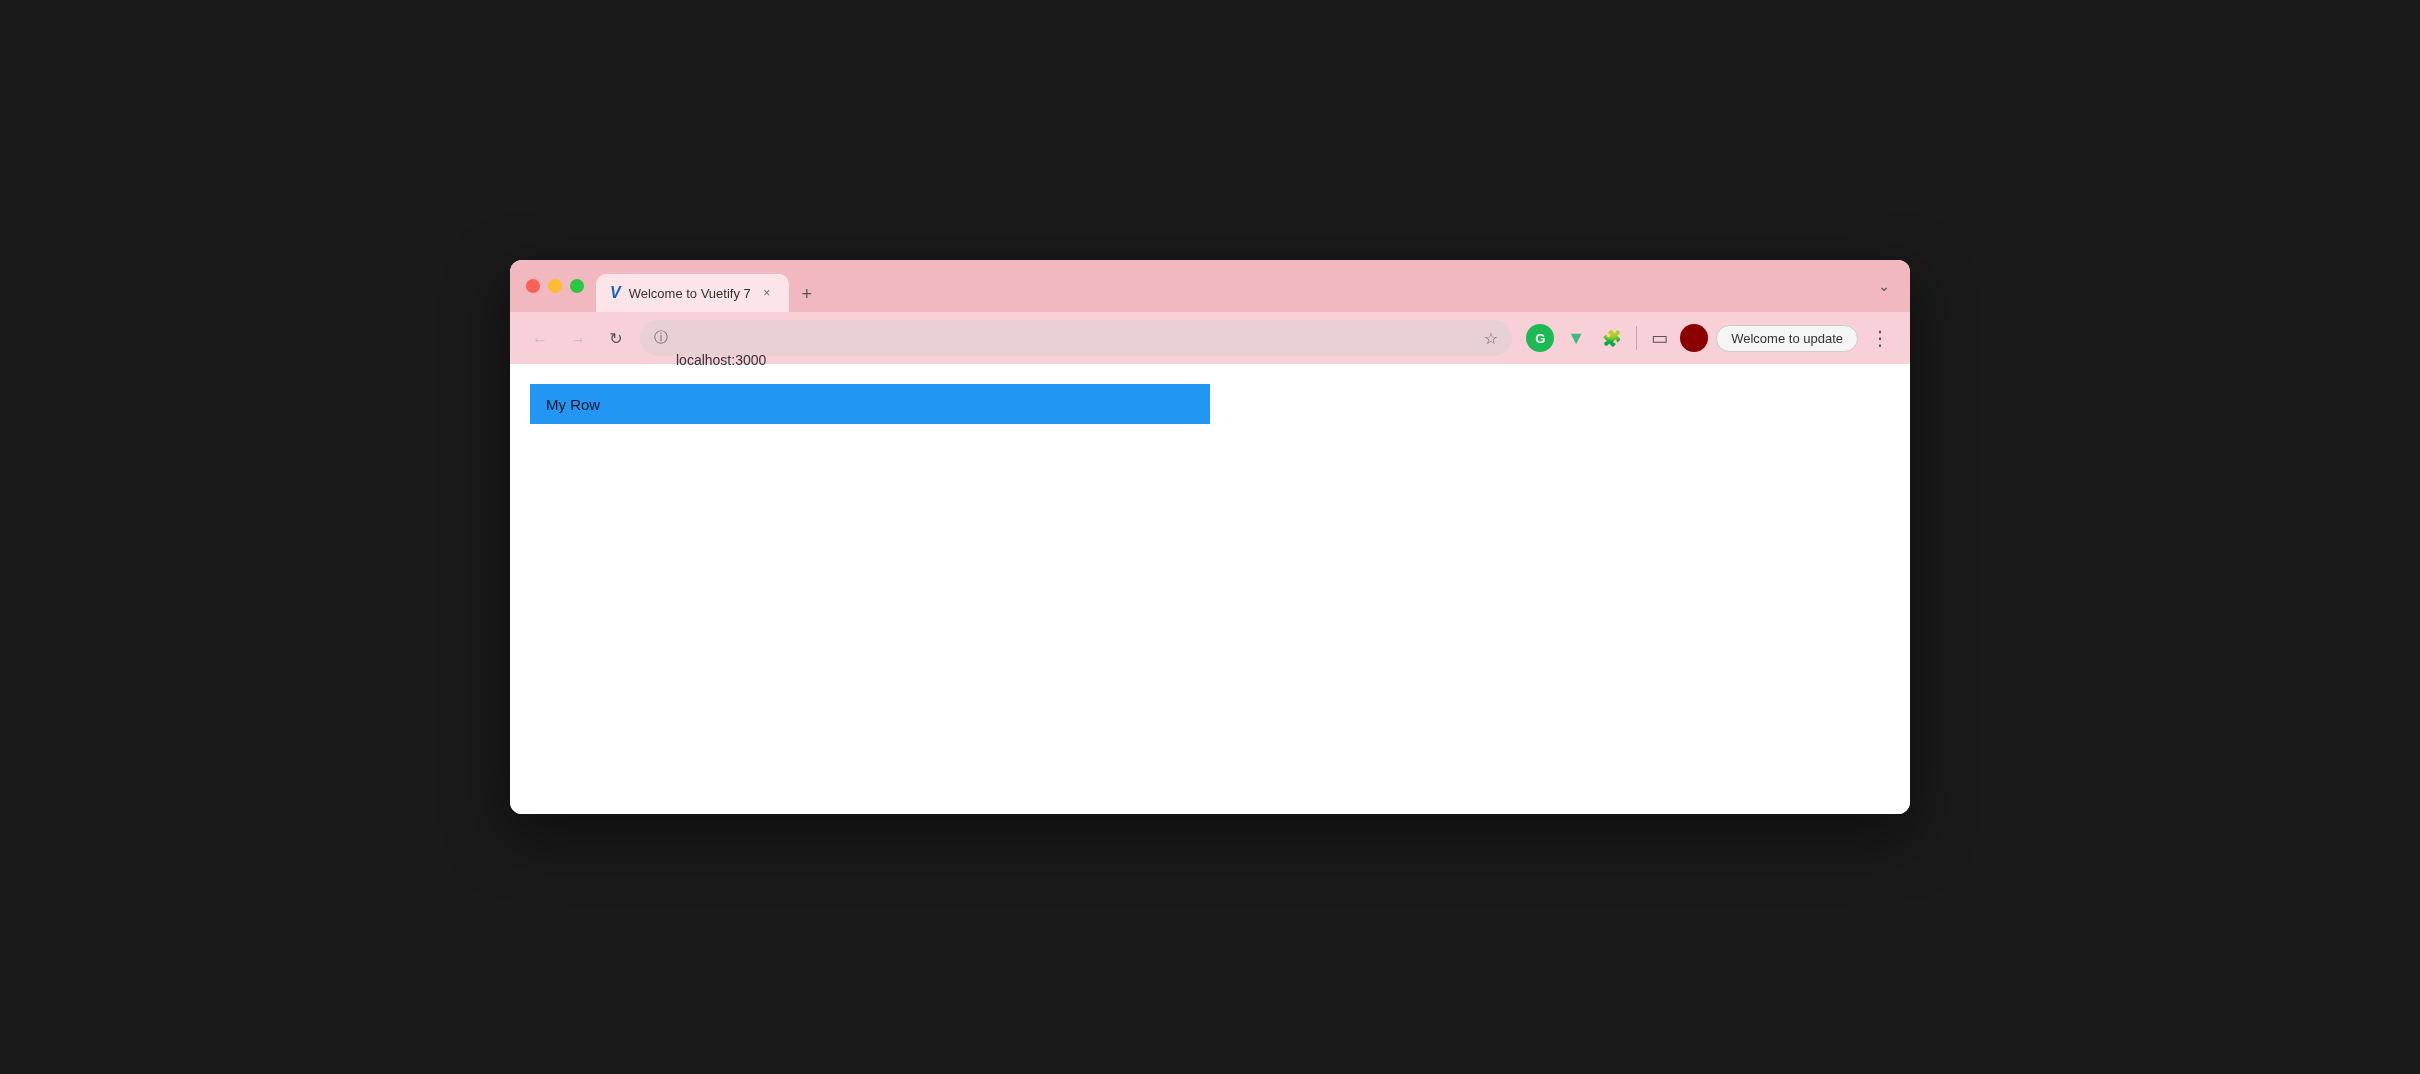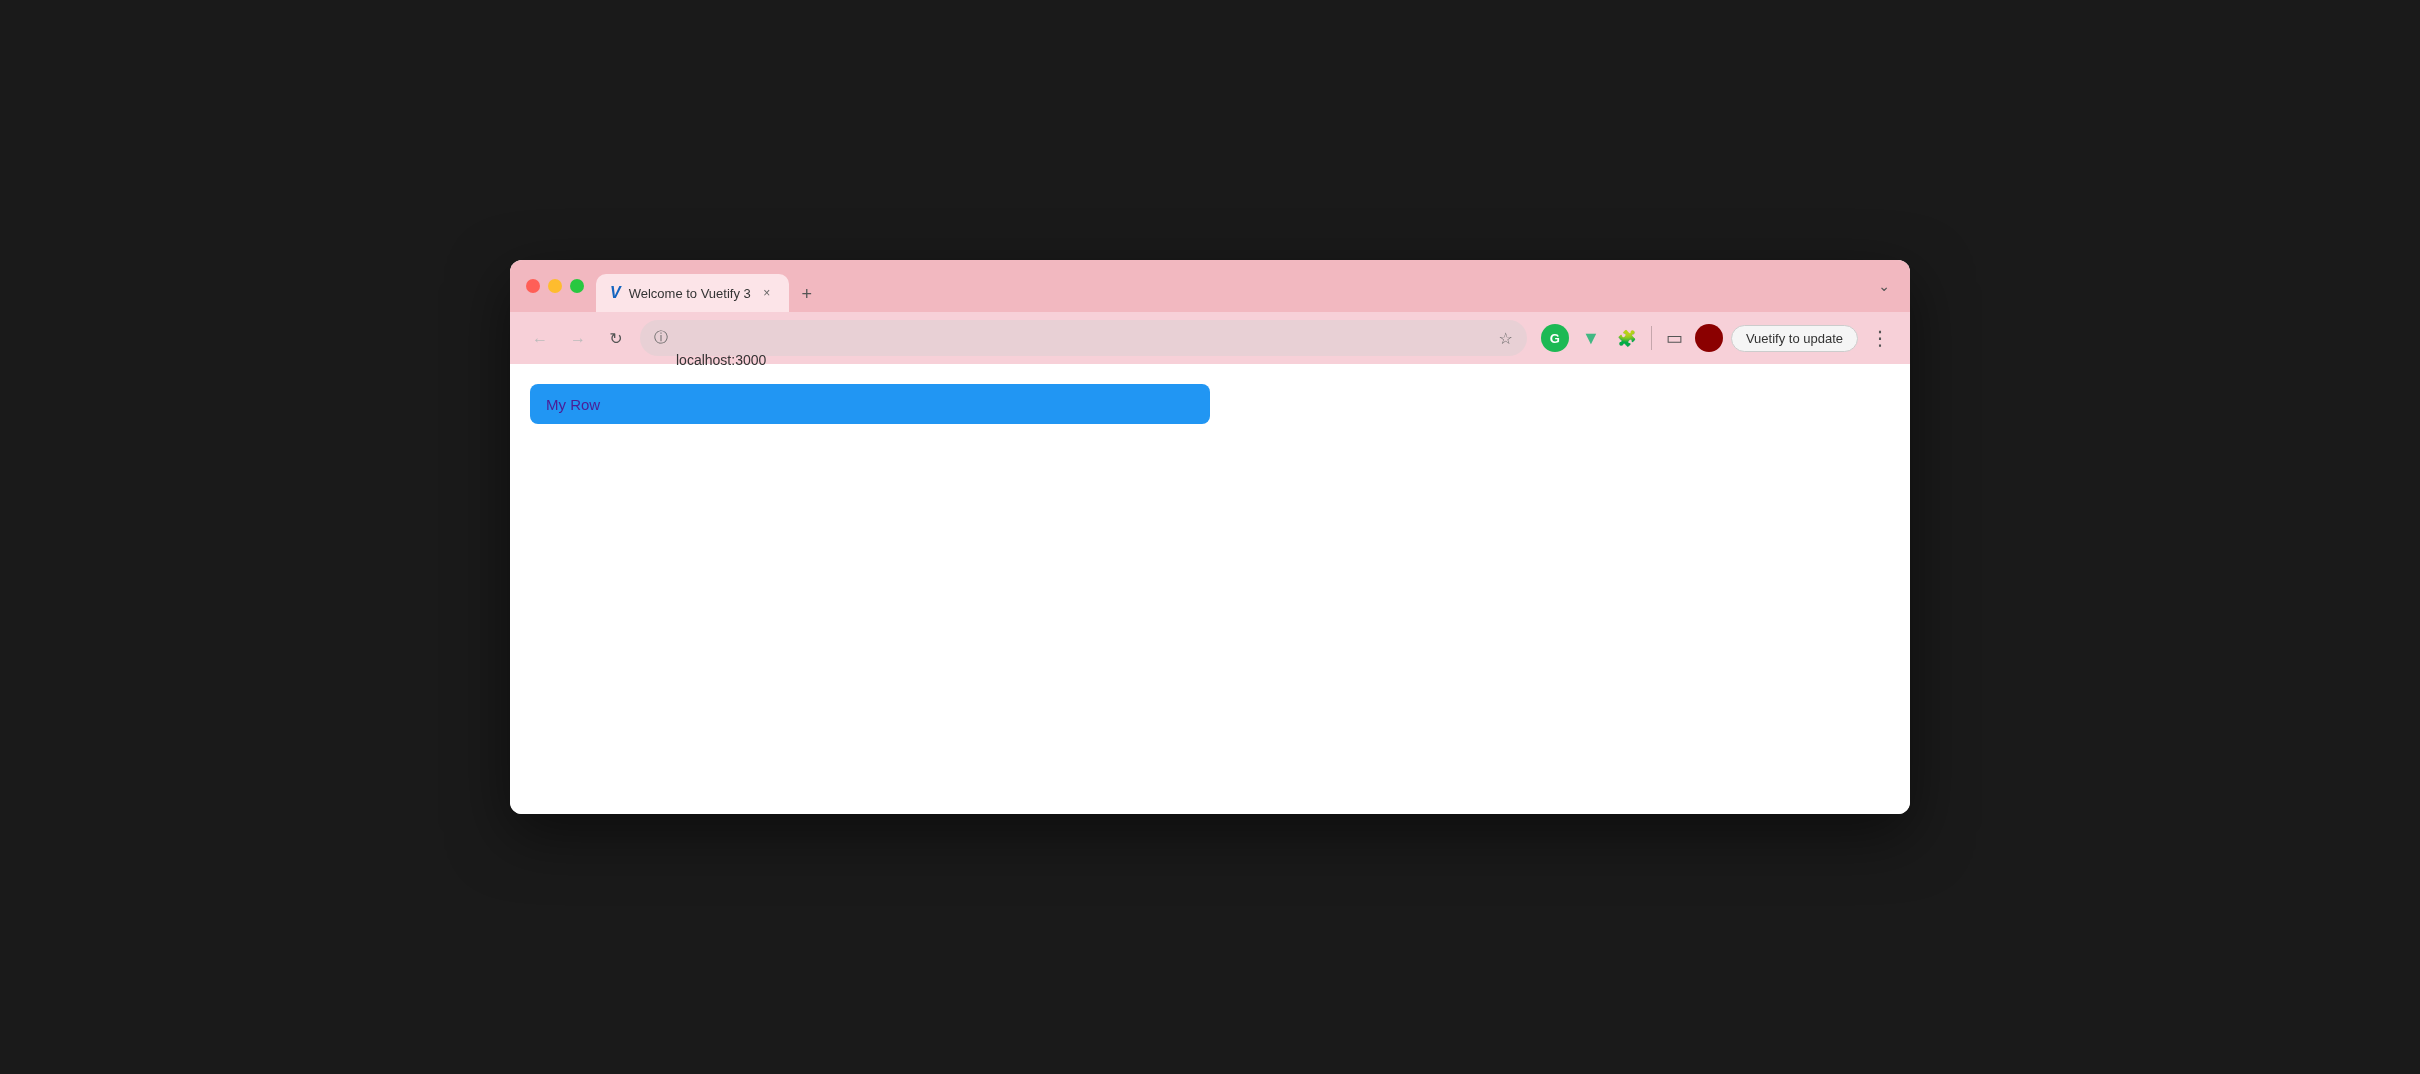--- a/index.html
+++ b/index.html
@@ -260,23 +260,23 @@
 
     
     .page-content {
       background: #ffffff;
       min-height: 450px;
       padding: 20px;
     }
 
     .my-row {
       background: #2196f3;
-      color: #4c1d95;
+      color: #0f172a;
       padding: 10px 16px;
-      border-radius: 8px;
+      border-radius: 0;
       font-size: 15px;
       width: 680px;
       display: flex;
       align-items: center;
       height: 40px;
     }
 
     
     .vuetify-v {
       font-style: italic;
@@ -294,21 +294,21 @@
 
     <div class="traffic-lights">
       <div class="traffic-light red"></div>
       <div class="traffic-light yellow"></div>
       <div class="traffic-light green"></div>
     </div>
 
     <div class="tab-bar">
       <div class="tab">
         <span class="tab-favicon vuetify-v">V</span>
-        <span class="tab-title">Welcome to Vuetify 3</span>
+        <span class="tab-title">Welcome to Vuetify 7</span>
         <span class="tab-close">×</span>
       </div>
       <div class="new-tab-btn">+</div>
     </div>
 
     <div class="title-bar-right">
       <div class="collapse-btn">⌄</div>
     </div>
   </div>
 
@@ -324,21 +324,21 @@
       <span class="star-icon">☆</span>
     </div>
 
     <div class="extensions-area">
       <div class="ext-icon ext-grammarly">G</div>
       <div class="ext-icon ext-vuejs">▼</div>
       <div class="ext-icon ext-puzzle">🧩</div>
       <div class="divider-v"></div>
       <div class="sidebar-toggle">▭</div>
       <div class="profile-icon"></div>
-      <button class="relaunch-btn">Vuetify to update</button>
+      <button class="relaunch-btn">Welcome to update</button>
       <span class="more-btn">⋮</span>
     </div>
   </div>
 
   <div class="page-content">
     <div class="my-row">
       <span>My Row</span>
     </div>
   </div>
 

